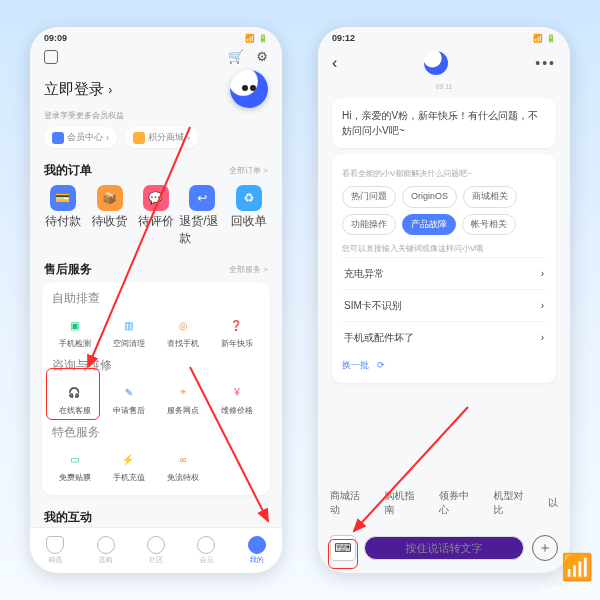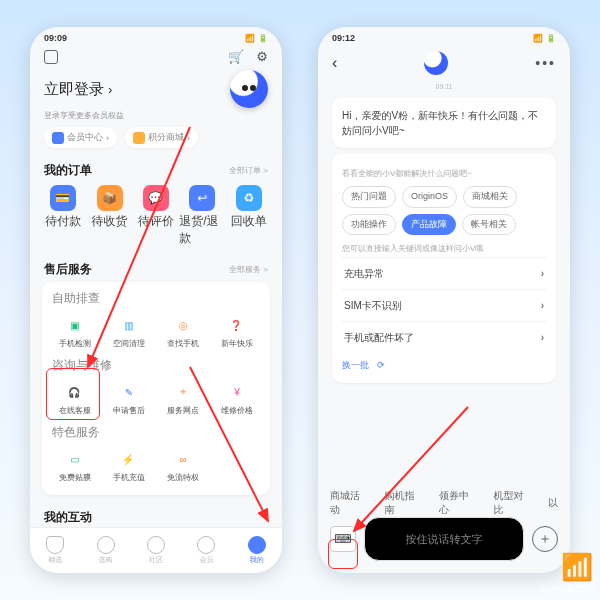--- a/index.html
+++ b/index.html
@@ -72,21 +72,21 @@
   .chip-row{display:flex;flex-wrap:wrap;gap:6px;margin-top:6px;}
   .chip{border:1px solid #ddd;border-radius:12px;padding:3px 8px;font-size:9px;color:#666;background:#fff;}
   .chip.on{background:#4d7fff;color:#fff;border-color:#4d7fff;}
   .sub-txt{font-size:8px;color:#aaa;margin:4px 0 2px;}
   .list-row{display:flex;justify-content:space-between;align-items:center;padding:8px 2px;border-top:1px solid #f2f2f2;font-size:10px;color:#444;}
   .list-row:first-of-type{border-top:none;}
   .refresh{color:#4d7fff;font-size:9px;padding-top:6px;display:flex;align-items:center;gap:8px;}
   .h-scroll{position:absolute;bottom:50px;left:0;right:0;padding:6px 12px;display:flex;gap:18px;color:#666;font-size:10px;align-items:center;}
   .input-bar{position:absolute;bottom:6px;left:0;right:0;padding:6px 12px;display:flex;align-items:center;gap:8px;}
   .kbd{width:26px;height:26px;border:1px solid #ccc;border-radius:4px;display:flex;align-items:center;justify-content:center;background:#fff;font-size:12px;}
-  .vinput{flex:1;height:44px;border:1px solid #ddd;border-radius:15px;background:#000000;display:flex;align-items:center;justify-content:center;font-size:11px;color:#888;}
+  .vinput{flex:1;height:24px;border:1px solid #ddd;border-radius:15px;background:#4c1d95;display:flex;align-items:center;justify-content:center;font-size:11px;color:#888;}
   .plus{width:26px;height:26px;border:1.5px solid #666;border-radius:50%;display:flex;align-items:center;justify-content:center;font-size:14px;color:#666;}
   .watermark{position:absolute;right:6px;bottom:6px;text-align:right;color:#fff;opacity:.9;}
   .watermark .cn{font-size:20px;font-weight:700;letter-spacing:2px;text-shadow:0 1px 3px rgba(0,0,0,.2);}
   .watermark .url{font-size:10px;}
   svg{overflow:visible;}
 </style>
 </head>
 <body>
 
 <div class="phone left">

